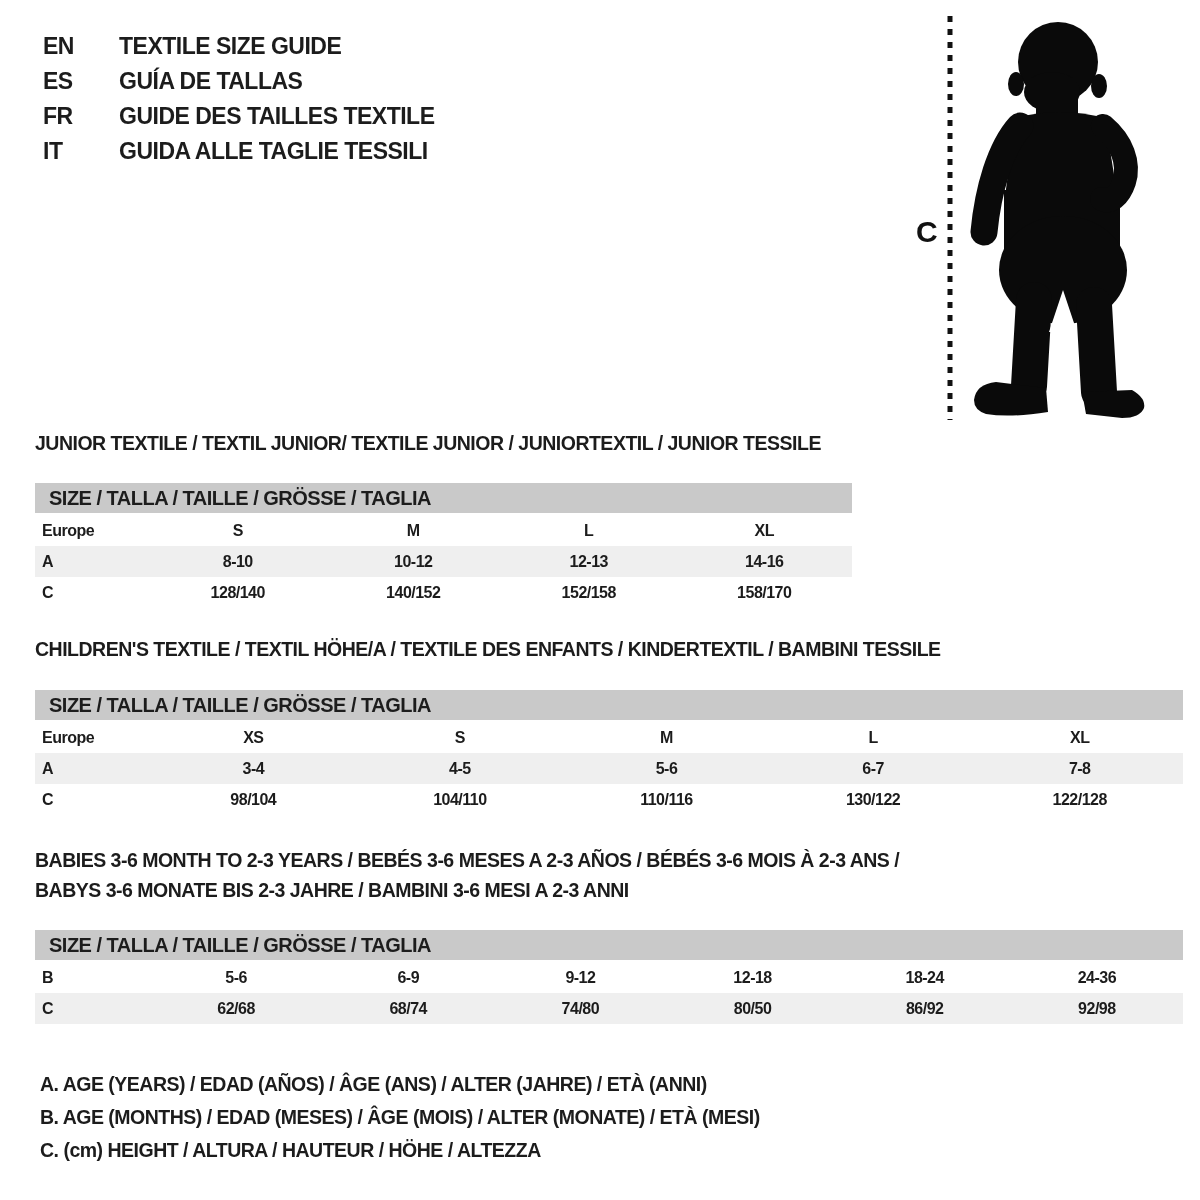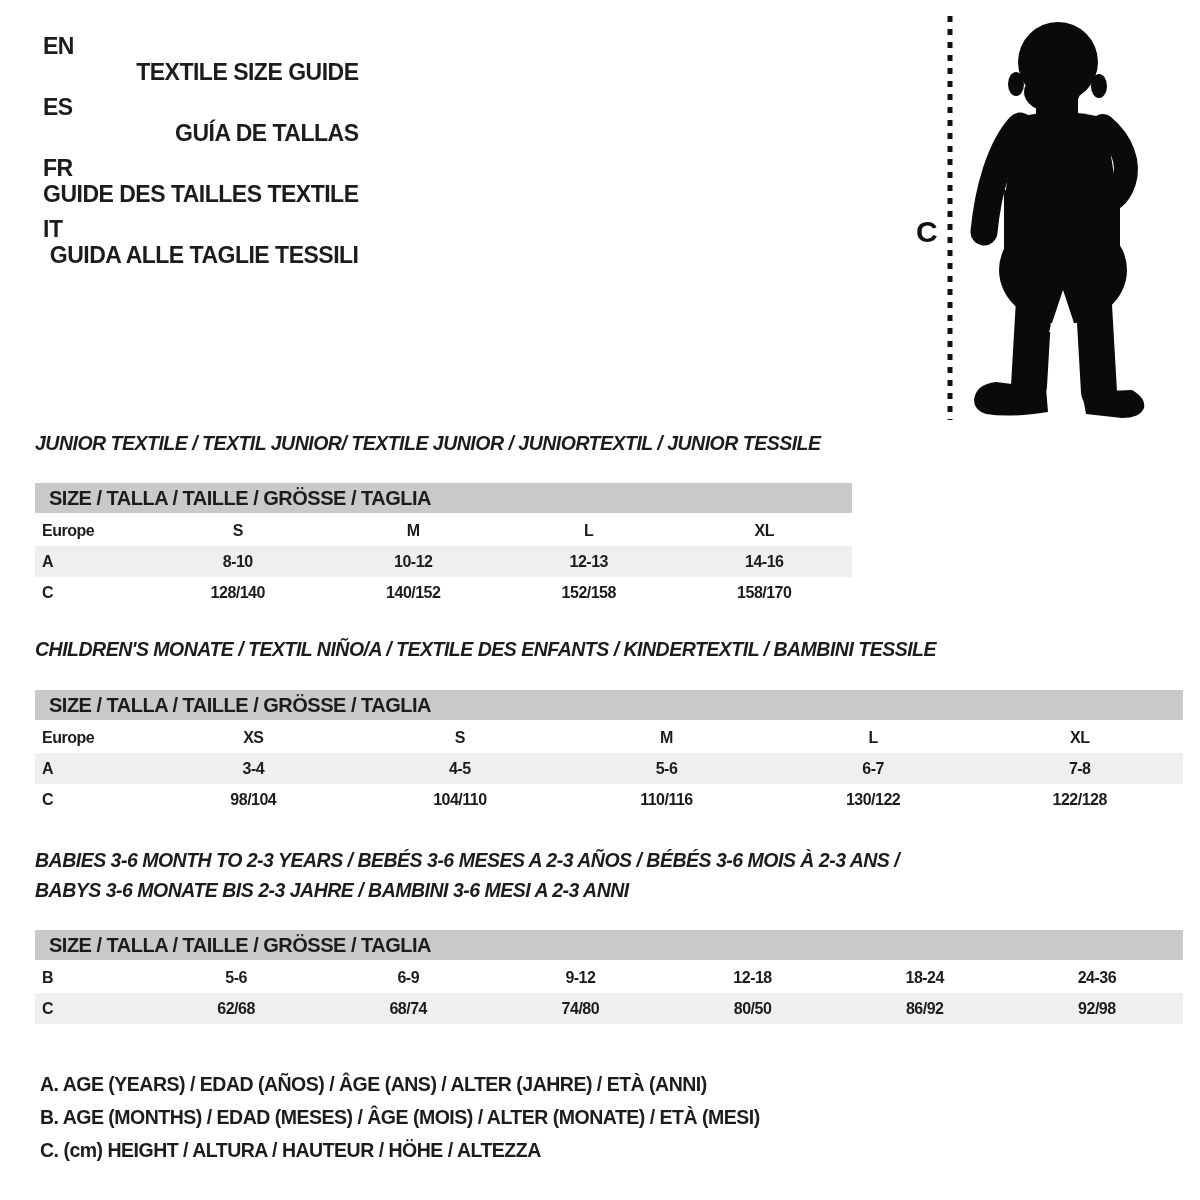--- a/index.html
+++ b/index.html
@@ -4,33 +4,33 @@
 <style>
   html, body { margin:0; padding:0; background:#ffffff; }
   .canvas {
     position:relative; width:1200px; height:1200px; background:#ffffff;
     overflow:hidden; font-family:"Liberation Sans", sans-serif;
     font-weight:bold; color:#1c1c1c; letter-spacing:-0.5px;
   }
 
   
   .lang-block { position:absolute; top:33px; left:43px; }
-  .lang-row  { display:flex; margin-bottom:9px; font-size:23px; line-height:26px;flex-direction:column; }
+  .lang-row  { display:flex; margin-bottom:9px; font-size:23px; line-height:26px; }
   .lang-code { width:76px; }
   .lang-label{ white-space:nowrap;text-align:right; }
 
   
   .figure { position:absolute; left:900px; top:0; width:300px; height:430px; }
 
   
   .section   { position:absolute; left:35px; }
   .sec-junior   { top:431px; width:817px;  }
   .sec-children { top:637px; width:1148px; }
   .sec-babies   { top:845px; width:1148px; }
-  .sec-title { font-size:19.5px; line-height:24px; white-space:nowrap;font-style:italic; }
+  .sec-title { font-size:19.5px; line-height:24px; white-space:nowrap; }
   .sec-title.multiline { line-height:30px; }
 
   .tbl-header {
     height:30px; background:#c9c9c9; line-height:31px;
     padding-left:14px; font-size:20px; box-sizing:border-box;
   }
   .mt-junior   { margin-top:28px; }
   .mt-children { margin-top:29px; }
   .mt-babies   { margin-top:25px; }
 
@@ -123,21 +123,21 @@
         <td>128/140</td>
         <td>140/152</td>
         <td>152/158</td>
         <td>158/170</td>
       </tr>
     </tbody>
       </table>
   </div>
 
   <div class="section sec-children">
-    <div class="sec-title">CHILDREN'S MONATE / TEXTIL NIÑO/A / TEXTILE DES ENFANTS / KINDERTEXTIL / BAMBINI TESSILE</div>
+    <div class="sec-title">CHILDREN'S TEXTILE / TEXTIL HÖHE/A / TEXTILE DES ENFANTS / KINDERTEXTIL / BAMBINI TESSILE</div>
     <div class="tbl-header mt-children">SIZE / TALLA / TAILLE / GRÖSSE / TAGLIA</div>
     <table>
       <colgroup>
           <col class="c-label">
           <col>
           <col>
           <col>
           <col>
           <col>
         </colgroup>

